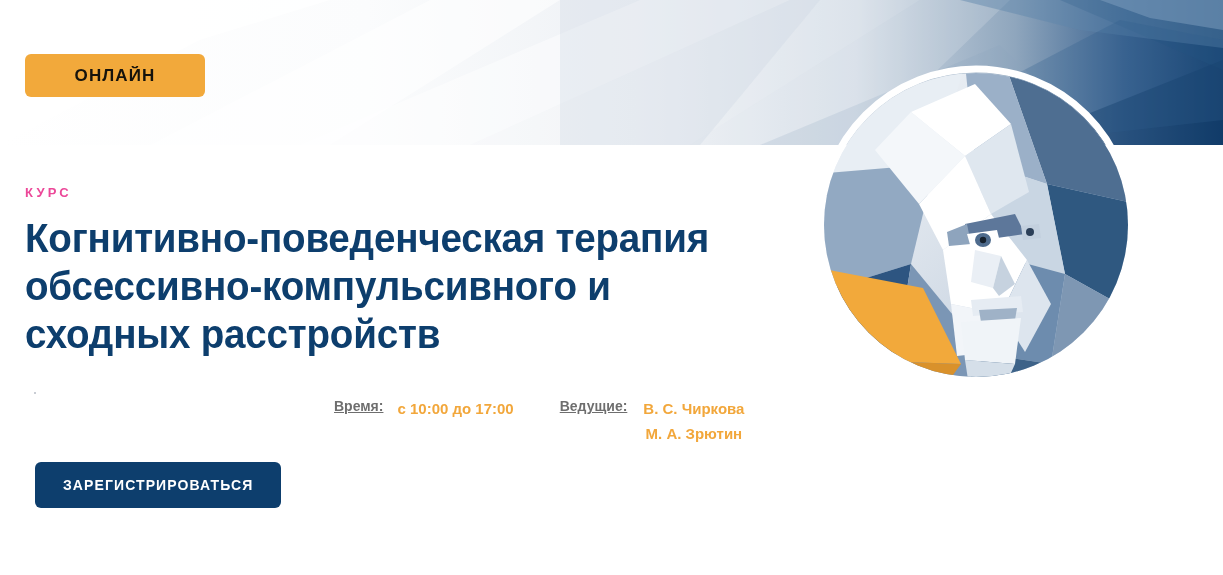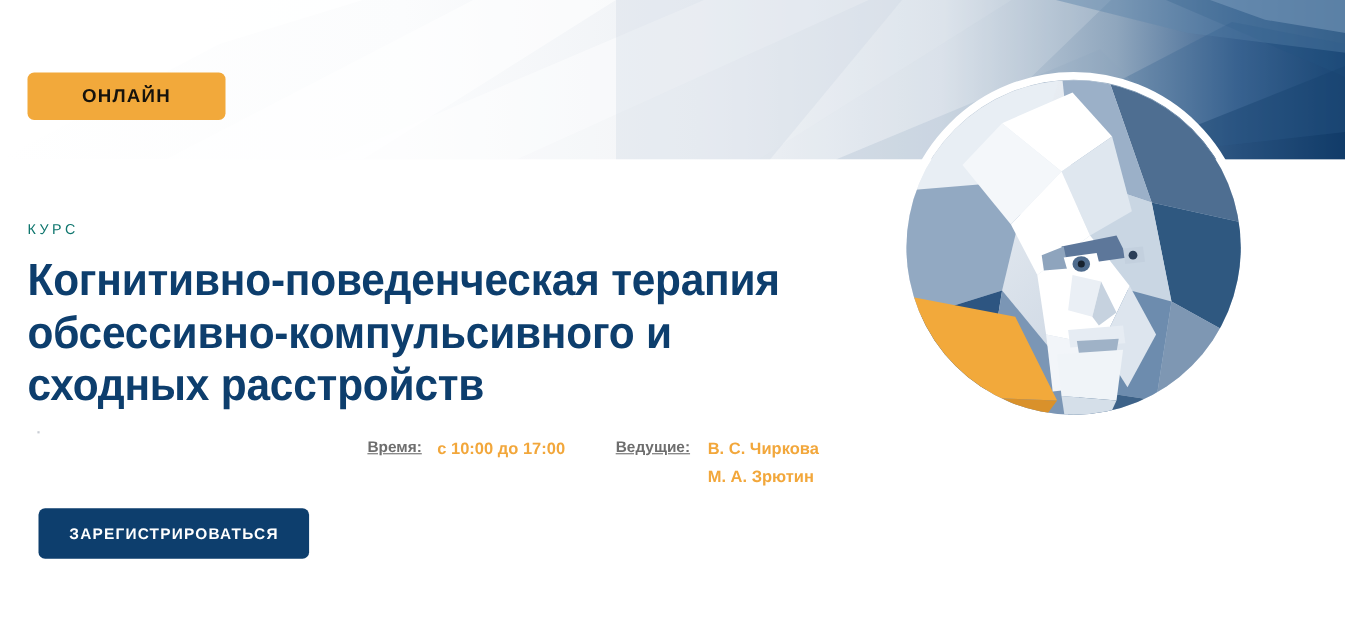--- a/index.html
+++ b/index.html
@@ -54,21 +54,21 @@
   #portrait svg {
     display: block;
     width: 322px;
     height: 322px;
   }
 
   
   #online-badge {
     position: absolute;
     left: 25px;
-    top: 66px;
+    top: 54px;
     min-width: 180px;
     height: 43px;
     box-sizing: border-box;
     background: #F2A93B;
     border-radius: 6px;
     display: flex;
     align-items: center;
     justify-content: center;
     padding: 0 18px;
   }
@@ -82,26 +82,26 @@
   }
 
   
   #content {
     position: absolute;
     left: 25px;
     top: 186px;
     width: 790px;
   }
   #kicker {
-    color: #0f766e;
+    color: #ec4899;
     font-size: 13px;
-    font-weight: normal;
+    font-weight: bold;
     letter-spacing: 3.2px;
     line-height: 1;
-    margin: 16px 0 16px 0;
+    margin: 0 0 16px 0;
   }
   #course-title {
     margin: 0;
     color: #0d3e6d;
     font-family: "Liberation Sans Narrow", "Liberation Sans", "DejaVu Sans Condensed", sans-serif;
     font-size: 41px;
     font-weight: bold;
     line-height: 1.17;
     letter-spacing: -0.2px;
     transform: scaleX(0.94);
@@ -144,20 +144,21 @@
   .meta-values {
     display: flex;
     flex-direction: column;
   }
   .meta-value {
     color: #F2A73B;
     font-size: 15px;
     font-weight: bold;
     line-height: 25px;
     white-space: nowrap;
+    text-align: center;
   }
   #time-group { margin-right: 0; }
   #time-group .meta-values { margin-left: 14px; }
   #hosts-group { margin-left: 46px; }
   #hosts-group .meta-values { margin-left: 16px; }
 
   
   #register-button {
     position: absolute;
     left: 35px;

